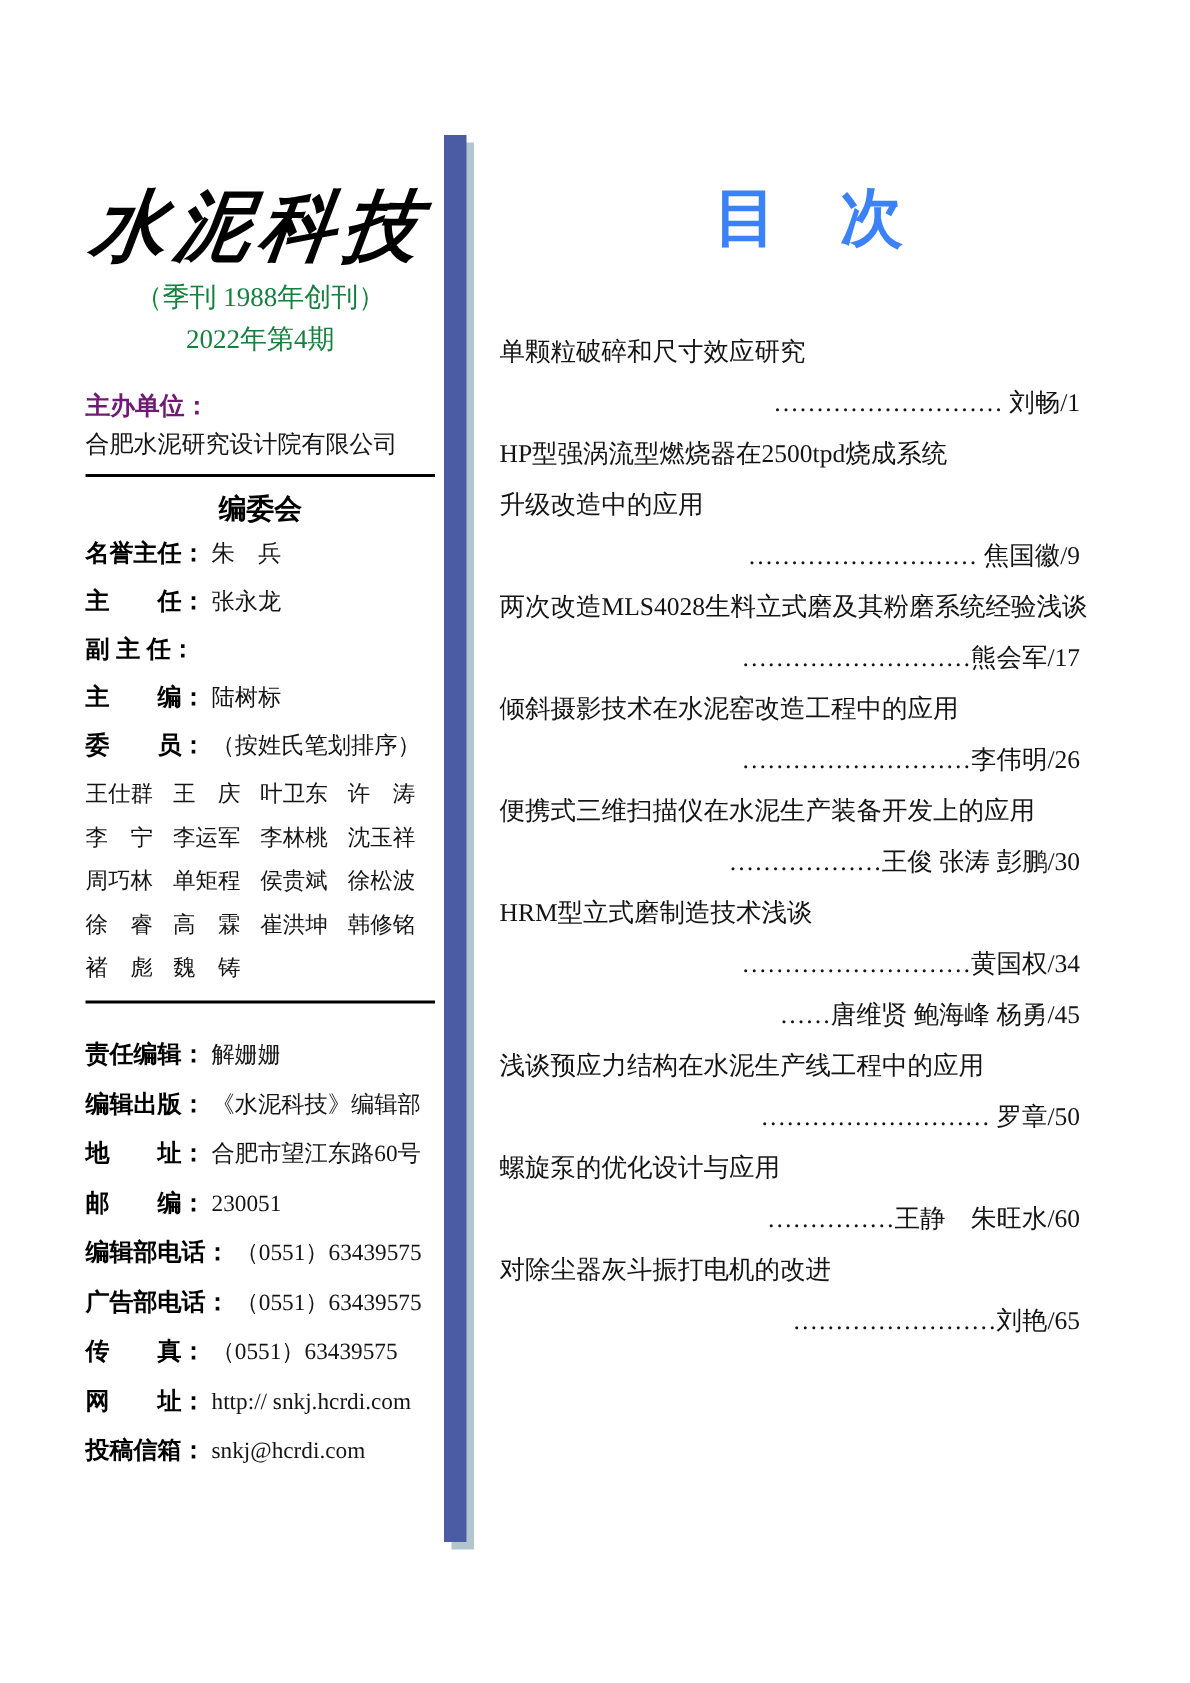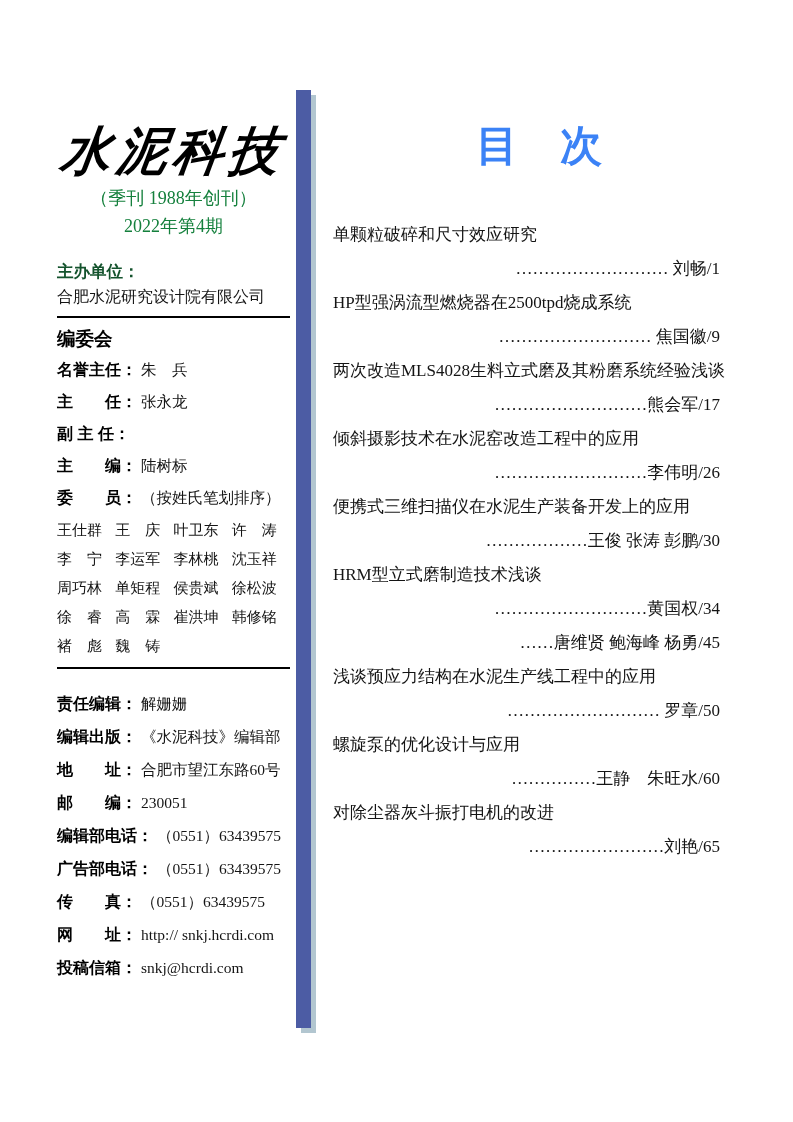--- a/index.html
+++ b/index.html
@@ -12,26 +12,26 @@
   .left-col { position:absolute; left:57px; top:118px; width:233px; }
   .journal-title {
     font-size:50px; font-weight:bold; font-style:italic;
     letter-spacing:6px; text-align:center; line-height:66px; white-space:nowrap;
     transform:skewX(-8deg) scaleY(1.04); transform-origin:center;
     color:#000;
   }
   .center-line { text-align:center; font-size:18px; line-height:28px; color:#15803d; }
   .organizer-label {
     margin-top:18px; font-family:"Liberation Sans","DejaVu Sans",sans-serif;
-    font-weight:bold; font-size:16.5px; line-height:26px; color:#14532d;
+    font-weight:bold; font-size:16.5px; line-height:26px; color:#701a75;
   }
   .organizer-name { font-size:16px; line-height:26px; }
   .rule { border:none; border-top:2px solid #000; margin:6px 0 6px 0; }
   .board-title {
-    font-family:"Liberation Sans","DejaVu Sans",sans-serif;
+    text-align:center; font-family:"Liberation Sans","DejaVu Sans",sans-serif;
     font-weight:bold; font-size:18.5px; line-height:30px; margin-top:6px; color:#000;
   }
   .kv-row { display:flex; align-items:flex-end; }
   .kv-row .lbl {
     font-family:"Liberation Sans","DejaVu Sans",sans-serif; font-weight:bold;
     font-size:16px; white-space:nowrap; color:#000; flex:0 0 auto;
   }
   .kv-row .val { font-size:15.5px; white-space:nowrap; padding-left:4px; }
   .roles .kv-row { line-height:32px; }
   .members {
@@ -164,20 +164,21 @@
 
   <div class="toc-list">
 
     <div>
       <div class="toc-line">单颗粒破碎和尺寸效应研究</div>
       <div class="toc-line author">……………………… 刘畅/1</div>
     </div>
 
     <div>
       <div class="toc-line">HP型强涡流型燃烧器在2500tpd烧成系统</div>
+      <div class="toc-line">升级改造中的应用</div>
       <div class="toc-line author">……………………… 焦国徽/9</div>
     </div>
 
     <div>
       <div class="toc-line">两次改造MLS4028生料立式磨及其粉磨系统经验浅谈</div>
       <div class="toc-line author">………………………熊会军/17</div>
     </div>
 
     <div>
       <div class="toc-line">倾斜摄影技术在水泥窑改造工程中的应用</div>

